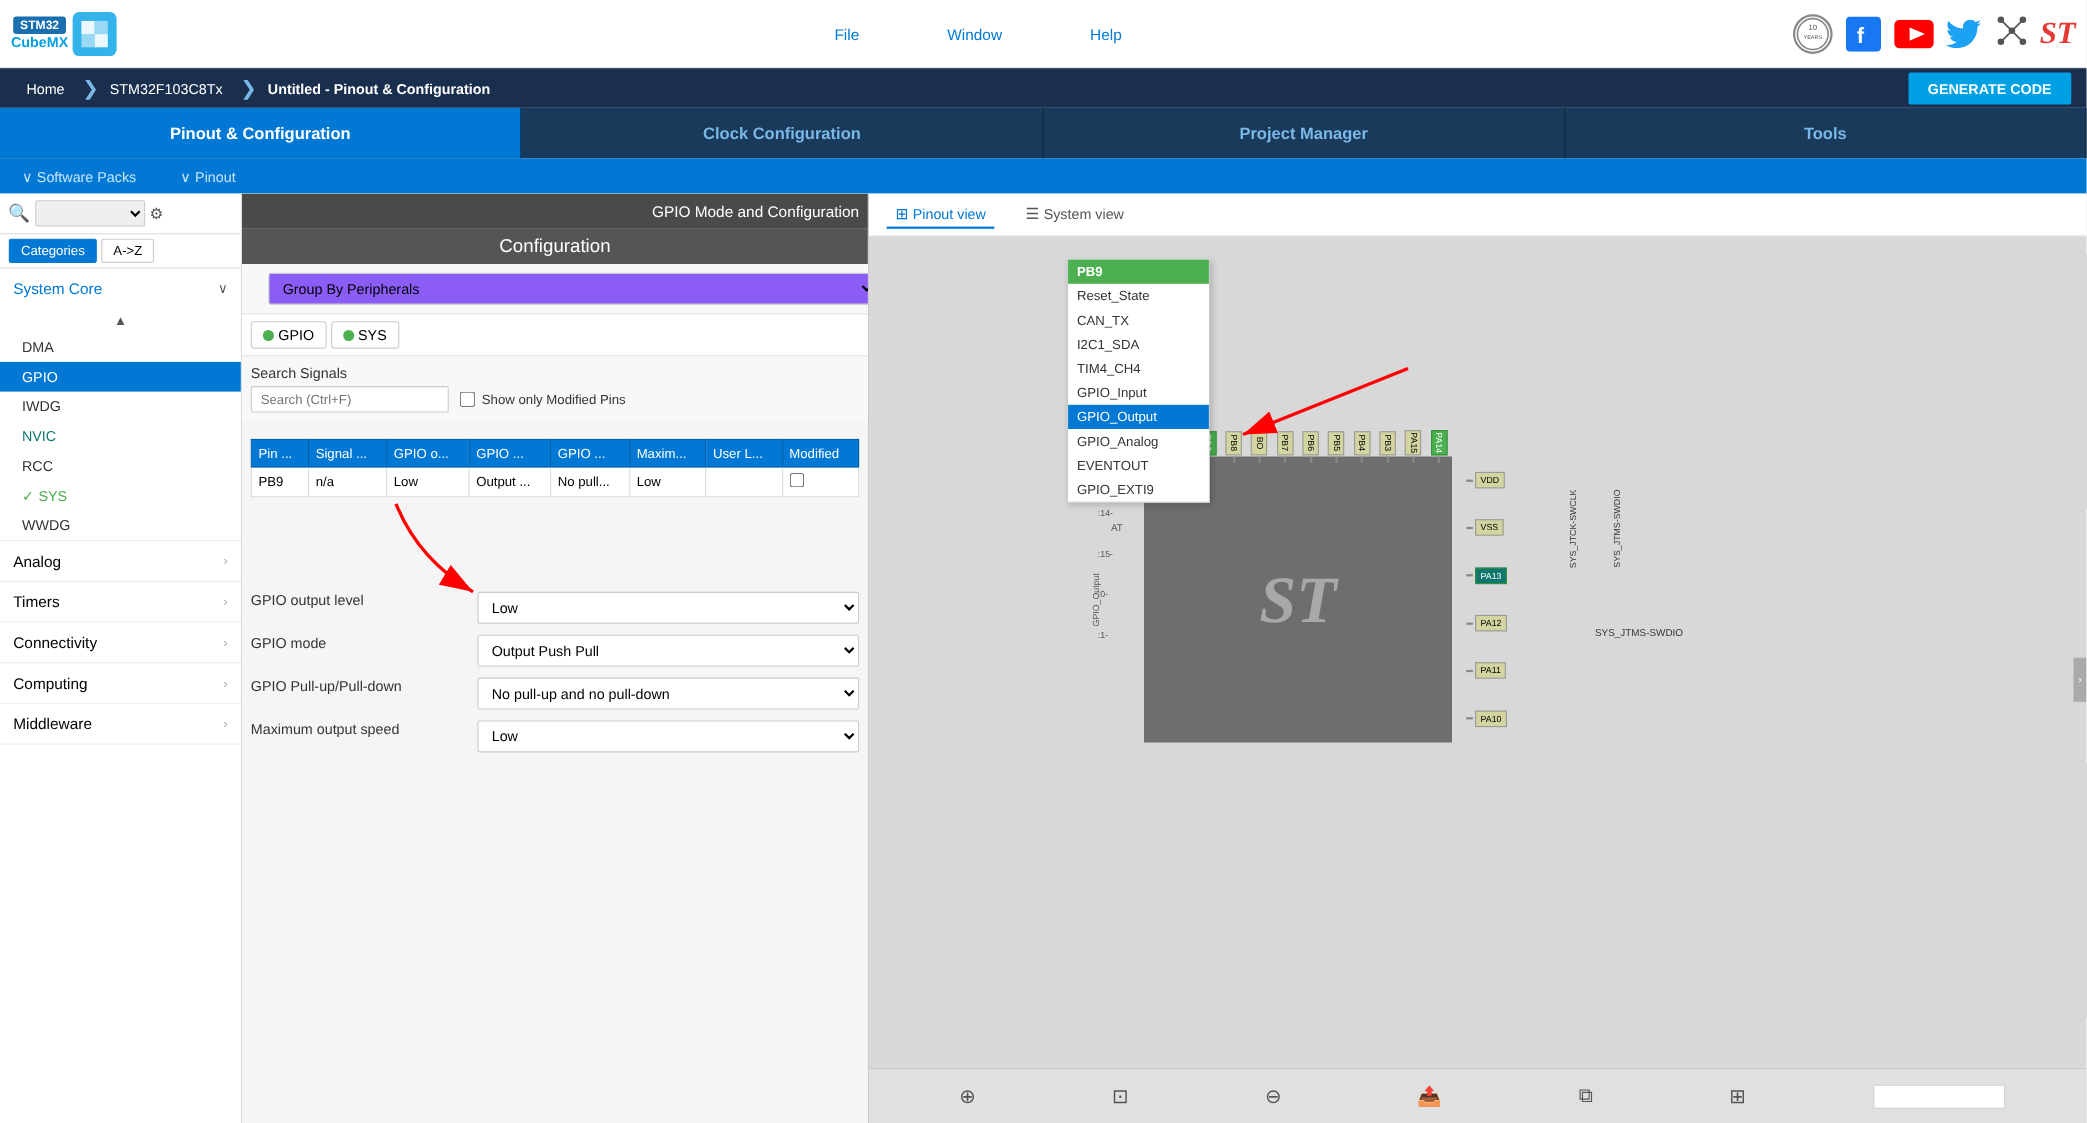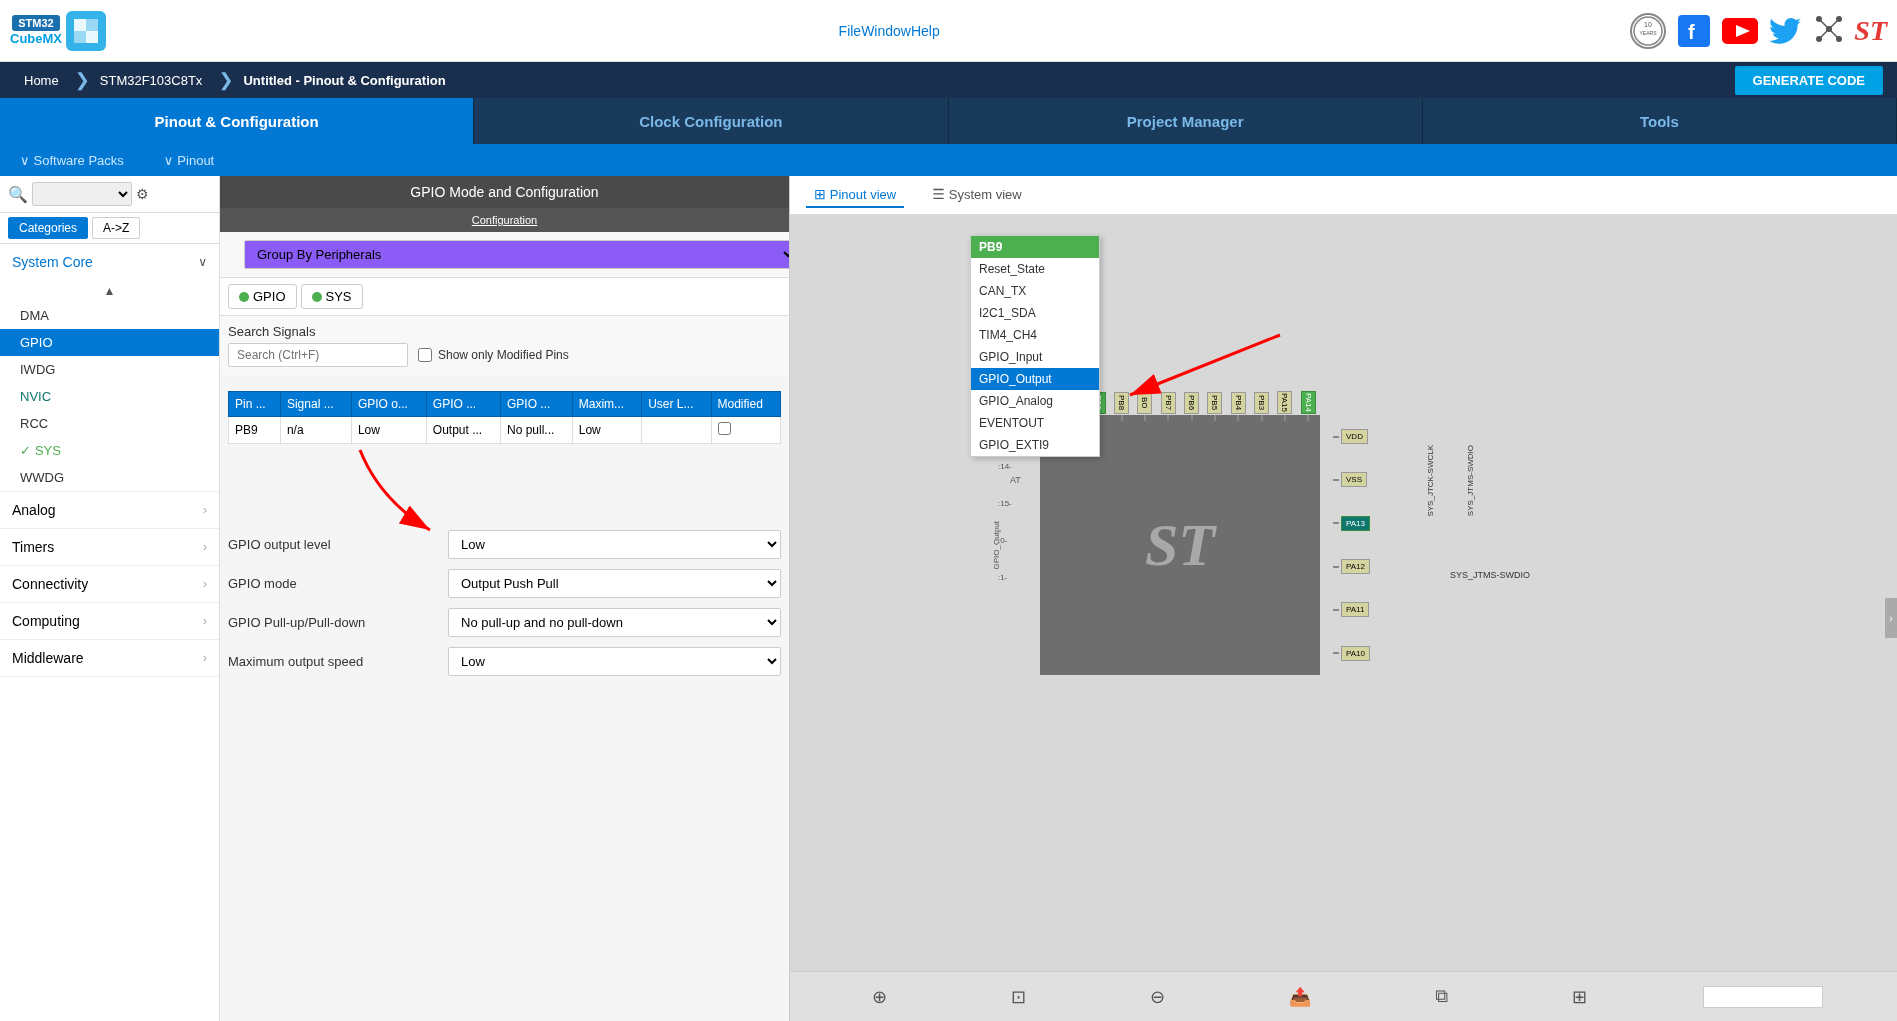--- a/index.html
+++ b/index.html
@@ -4,21 +4,21 @@
   <style>
     * { box-sizing: border-box; margin: 0; padding: 0; font-family: Arial, sans-serif; }
     body { width: 1897px; height: 1021px; overflow: hidden; background: #f0f0f0; }
 
     
     .top-nav {
       display: flex; align-items: center; background: white;
       height: 62px; border-bottom: 1px solid #ddd; padding: 0 10px;
     }
     .logo { display: flex; align-items: center; margin-right: 40px; }
-    .nav-menu { display: flex; flex: 1; justify-content: center; }
+    .nav-menu { display: flex; gap: 80px; flex: 1; justify-content: center; }
     .nav-item { color: #0078d4; font-size: 14px; cursor: pointer; }
     .nav-icons { display: flex; align-items: center; gap: 10px; }
     .nav-icon-circle { width: 36px; height: 36px; border-radius: 50%; border: 2px solid #888; display: flex; align-items: center; justify-content: center; font-size: 10px; color: #555; }
     .social-icon { width: 36px; height: 36px; display: flex; align-items: center; justify-content: center; font-size: 18px; font-weight: bold; }
     .fb { color: #1877f2; }
     .yt { color: #ff0000; }
     .tw { color: #1da1f2; }
     .st-logo { color: #e53935; font-size: 22px; font-style: italic; font-weight: bold; }
 
     
@@ -89,21 +89,21 @@
     .sidebar-item-arrow { color: #aaa; font-size: 12px; }
     .collapse-arrow { color: #555; font-size: 12px; }
     .up-arrow { color: #555; font-size: 12px; display: block; text-align: center; padding: 4px; }
 
     
     .center-panel {
       flex: 1; background: #f5f5f5; overflow: hidden; display: flex; flex-direction: column;
       border-right: 1px solid #ccc;
     }
     .panel-title {
-      background: #4a4a4a; color: white; font-size: 14px; text-align: center;
+      background: #4a4a4a; color: white; font-size: 14px; text-align: right;
       padding: 8px; font-weight: normal;
     }
     .gpio-tabs {
       display: flex; padding: 6px 8px; gap: 4px; background: white;
       border-bottom: 1px solid #ddd;
     }
     .gpio-tab {
       display: flex; align-items: center; gap: 4px; padding: 4px 10px;
       border: 1px solid #ccc; border-radius: 3px; font-size: 13px; cursor: pointer;
       background: white;
@@ -123,21 +123,21 @@
     .modified-pins input { width: 14px; height: 14px; }
 
     
     .signal-table { width: 100%; border-collapse: collapse; font-size: 12px; }
     .signal-table th {
       background: #0078d4; color: white; padding: 5px 6px;
       text-align: left; border: 1px solid #005faa; font-weight: normal;
     }
     .signal-table td { padding: 5px 6px; border: 1px solid #ddd; background: white; }
     .config-row {
-      display: flex; align-items: center; margin-bottom: 10px; gap: 20px;
+      display: flex; align-items: flex-start; margin-bottom: 10px; gap: 6px;
     }
     .config-label { font-size: 13px; color: #333; width: 200px; flex-shrink: 0; }
     .config-select {
       flex: 1; padding: 5px 8px; border: 1px solid #ccc; font-size: 13px;
       border-radius: 2px; background: white;
     }
 
     
     .right-panel {
       flex: 1; background: white; display: flex; flex-direction: column; overflow: hidden;
@@ -337,21 +337,21 @@
       <div class="sidebar-section-header">
         <span>Middleware</span>
         <span class="sidebar-item-arrow">›</span>
       </div>
     </div>
   </div>
 
   <div class="center-panel" style="width:570px;flex:none;">
     <div class="panel-title">GPIO Mode and Configuration</div>
 
-    <div style="background:#555;color:white;text-align:center;font-size:11px;padding:6px;text-decoration:underline;">Configuration</div>
+    <div style="background:#555;color:white;text-align:center;font-size:17px;padding:6px;">Configuration</div>
 
     <div style="padding:8px;background:#f8f8f8;border-bottom:1px solid #ddd;">
       <select class="group-select">
         <option>Group By Peripherals</option>
       </select>
     </div>
 
     <div class="gpio-tabs">
       <div class="gpio-tab">
         <div class="dot"></div>

